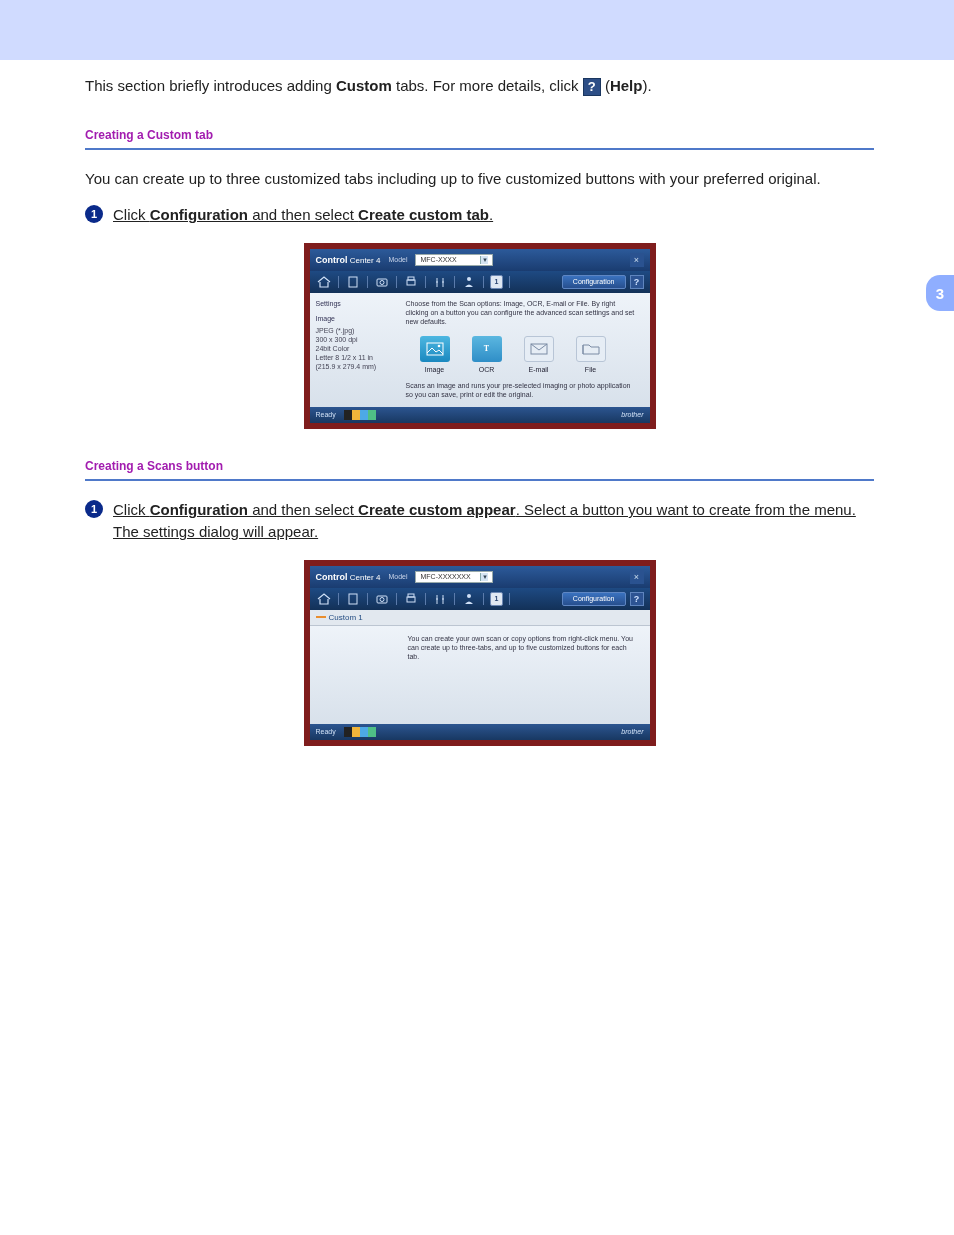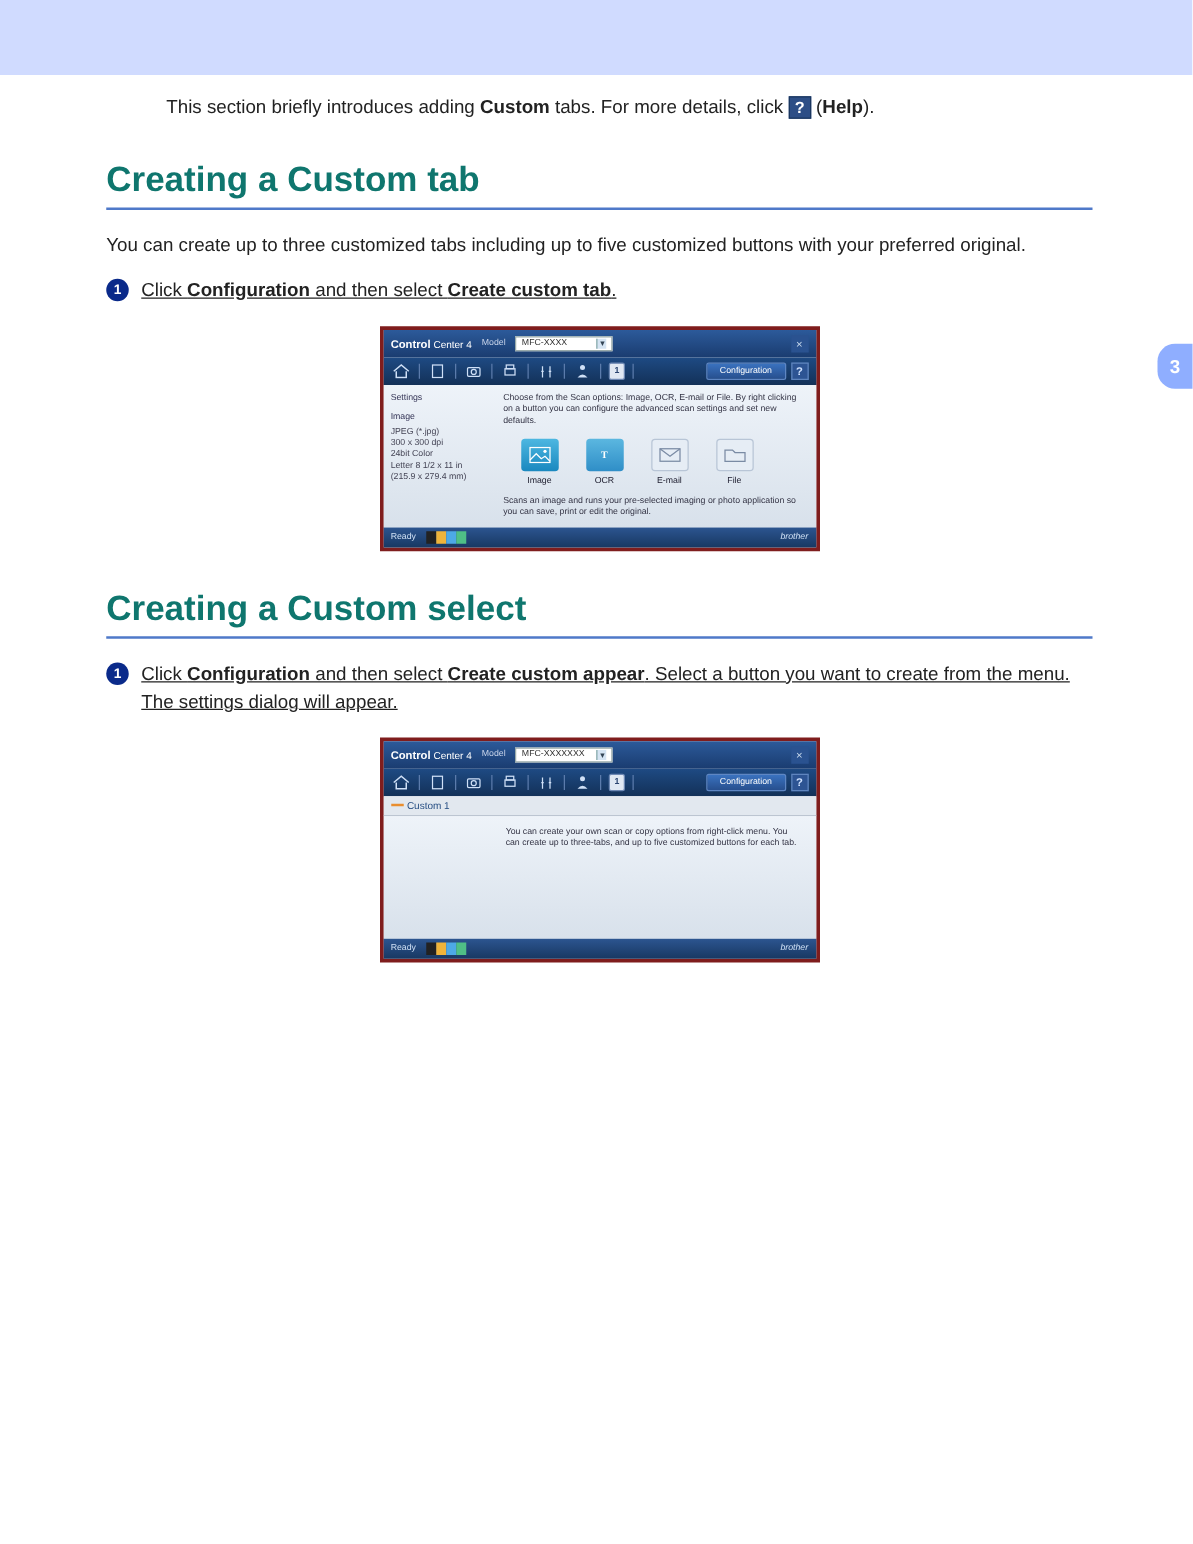--- a/index.html
+++ b/index.html
@@ -40,51 +40,50 @@
   h1.page-title {
     font-size: 28px;
     font-weight: bold;
     margin: 45px 0 30px 0;
     color: #111;
   }
   .intro {
     font-size: 15px;
     line-height: 1.5;
     margin-bottom: 30px;
-    margin-left: 48px;
   }
   .intro b { font-weight: bold; }
   .help-icon-inline {
     display: inline-flex; align-items:center; justify-content:center;
     width: 18px; height: 18px; background:#2d4e86; color:#fff;
     font-weight:bold; font-size:13px; border:1px solid #1a365f;
     vertical-align: middle;
   }
   h2.section-h {
-    font-size: 28px;
+    font-size: 12px;
     font-weight: bold;
     margin: 30px 0 0 0;
     padding-bottom: 4px;
-    color:#0f766e;
+    color:#a21caf;
   }
   .section-rule { height:2px; background:#4f79c9; margin: 2px 0 18px 0;}
   p.body { font-size:15px; line-height:1.5; margin:0 0 14px 0;}
   .step-row { display:flex; gap:10px; align-items:flex-start; margin:10px 0 16px 0;}
   .step-bullet {
     width:18px;height:18px;border-radius:50%;background:#0a2a8a;color:#fff;
     font-size:11px;font-weight:bold;display:flex;align-items:center;justify-content:center;
     flex:none; margin-top:1px;
   }
   .step-text { font-size:15px; line-height:1.5;text-decoration:underline;}
   .step-text b{font-weight:bold;}
 
   
   .cc4 {
     width: 352px; margin: 10px auto 30px auto;
-    border:3px solid #7f1d1d;
+    border:6px solid #7f1d1d;
     background:#fff; font-size:8px;
   }
   .cc4-titlebar{
     height:22px; background:linear-gradient(#2c5a9a,#1a3c70);
     color:#fff; display:flex; align-items:center; padding:0 6px; gap:8px;
   }
   .cc4-title-strong{font-weight:bold;font-size:9px;}
   .cc4-title-light{font-weight:normal;}
   .cc4-model{font-size:7px;color:#c8d4ea;}
   .cc4-select{background:#fff;color:#333;border:1px solid #9aa;display:flex;align-items:center;padding:0 4px;height:12px;width:78px;font-size:7px;}
@@ -264,21 +263,21 @@
       <span class="swatches">
           <span class="swatch sw1"></span>
           <span class="swatch sw2"></span>
           <span class="swatch sw3"></span>
           <span class="swatch sw4"></span>
         </span>
       <span class="brand">brother</span>
     </div>
   </div>
 
-  <h2 class="section-h">Creating a Custom select</h2>
+  <h2 class="section-h">Creating a Scans button</h2>
   <div class="section-rule"></div>
 
   <div class="step-row">
     <div class="step-bullet">1</div>
     <div class="step-text">
       <span>Click </span><b>Configuration</b><span> and then select </span><b>Create custom appear</b><span>. Select a button you want to create from the menu. The settings dialog will appear.</span>
     </div>
   </div>
 
   <div class="cc4 v2">

